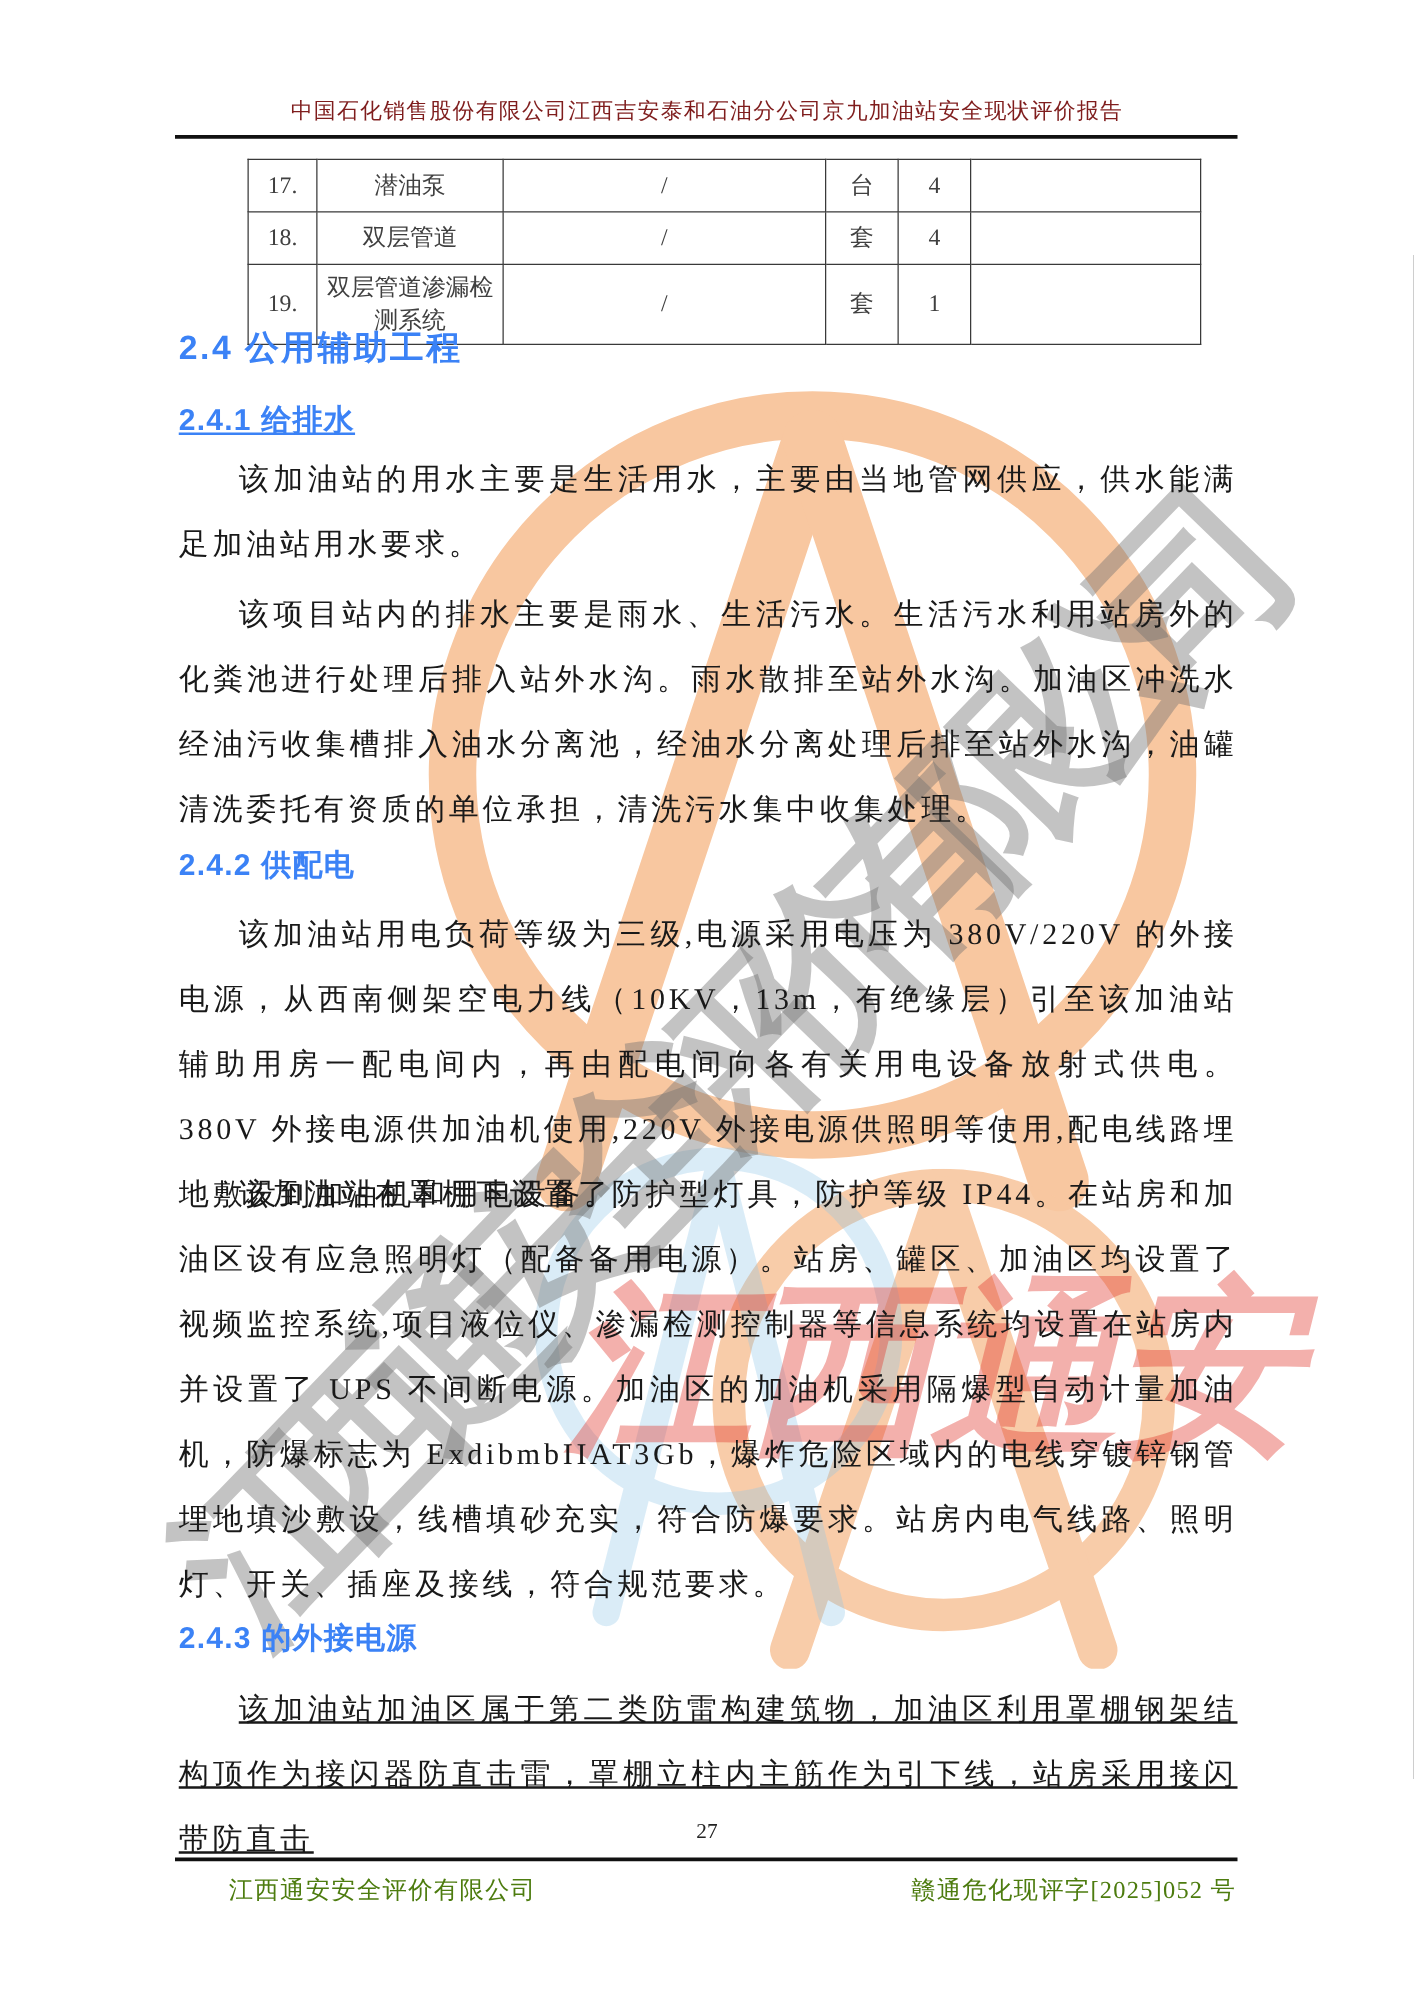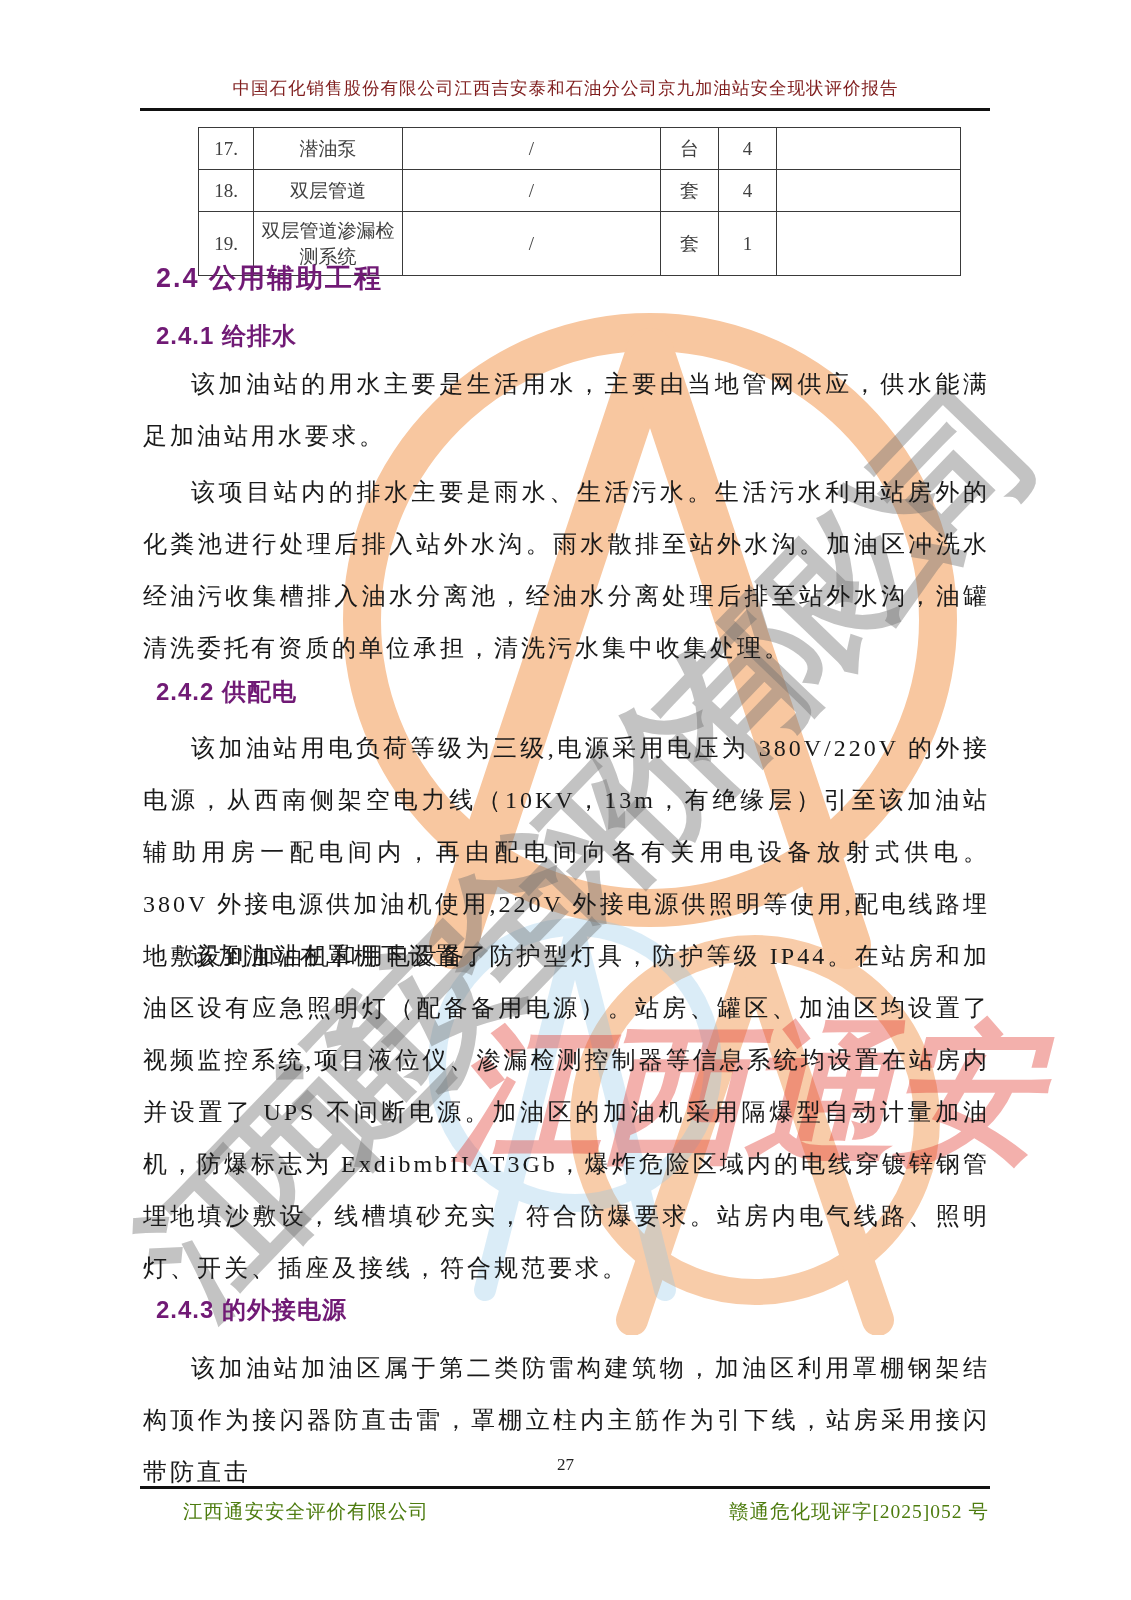--- a/index.html
+++ b/index.html
@@ -52,41 +52,41 @@
   }
   table.equip td{
     border:1px solid #3a3a3a;
     text-align:center;vertical-align:middle;
     padding:2px 4px;line-height:1.35;
   }
   tr.r-small{height:42px;}
   tr.r-tall{height:64px;}
 
   .h-main{
-    position:absolute;left:156px;
+    position:absolute;left:143px;
     font-family:"Liberation Sans", sans-serif;
-    font-weight:bold;color:#701a75;
+    font-weight:bold;color:#3b82f6;
     white-space:nowrap;
   }
   .h1{top:260px;font-size:27px;letter-spacing:2px;}
   .h2{font-size:24px;letter-spacing:1px;}
-  .h241{top:320px;}
+  .h241{top:320px;text-decoration:underline;}
   .h242{top:676px;}
   .h243{top:1294px;}
 
   .para{
     position:absolute;left:143px;width:847px;
     font-size:24px;line-height:52px;letter-spacing:3px;
     text-align:justify;text-indent:2em;color:#191919;
   }
   .p241a{top:358px;}
   .p241b{top:466px;}
   .p242a{top:722px;}
   .p242b{top:930px;}
-  .p243a{top:1342px;}
+  .p243a{top:1342px;text-decoration:underline;}
 
   .page-num{
     position:absolute;top:1455px;left:0;width:100%;
     text-align:center;font-size:17px;color:#222;
   }
   .footer-row{
     position:absolute;top:1498px;left:183px;width:806px;
     display:flex;justify-content:space-between;
     font-size:19.5px;color:#4d7c0f;letter-spacing:1px;
   }

